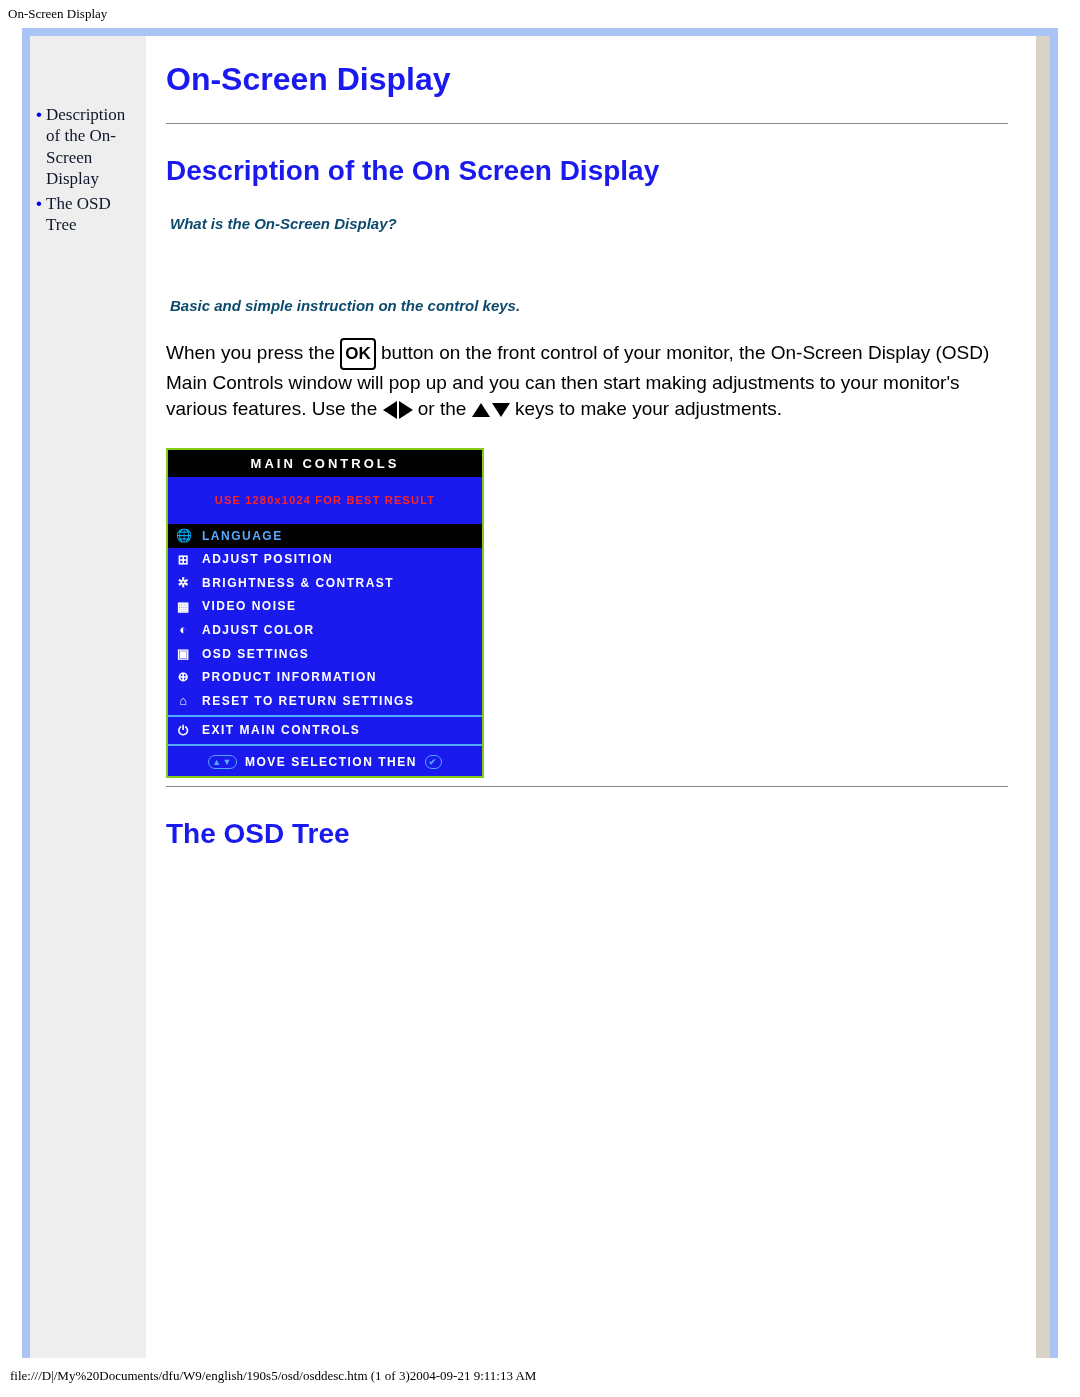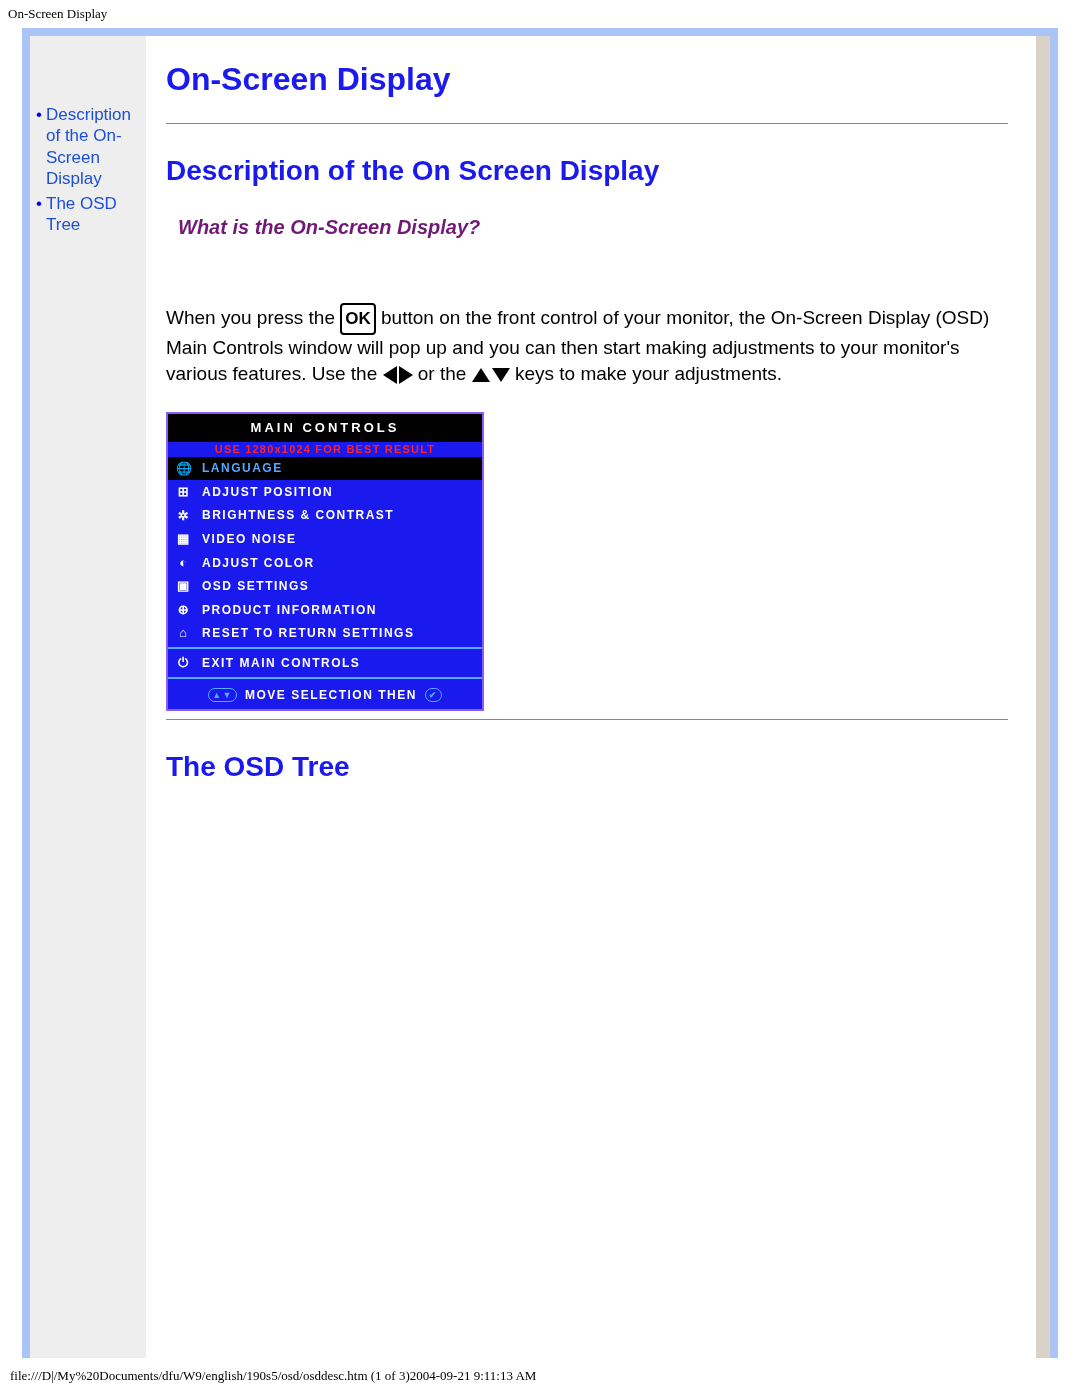--- a/index.html
+++ b/index.html
@@ -27,21 +27,21 @@
   }
   .sidebar {
     width: 116px;
     padding: 68px 6px 0 6px;
     font-size: 17px;
     color: #0000ee;
     line-height: 1.25;
   }
   .sidebar .bullet-row { display:flex; }
   .sidebar .bullet { width:10px; flex:none; }
-  .sidebar a { color:#1d4ed8; text-decoration:none; }
+  .sidebar a { color:#0f172a; text-decoration:none;font-family:Liberation Serif, serif; }
   .main {
     flex: 1;
     background: #ffffff;
     padding: 22px 28px 40px 20px;
     font-size: 19px;
     line-height: 1.35;
     color: #000;
     position: relative;
   }
   .right-scroll {
@@ -55,25 +55,25 @@
     margin: 0 0 22px 0;
   }
   hr { border:0; border-top:1px solid #888; margin: 8px 0 28px 0; }
   .section-h {
     font-size: 28px;
     font-weight: bold;
     color: #1a1aee;
     margin: 0 0 24px 0;
   }
   .sub-h {
-    font-size: 20px;
+    font-size: 15px;
     font-style: italic;
     font-weight: bold;
-    color: #701a75;
-    margin: 0 0 22px 12px;
+    color: #0c4a6e;
+    margin: 0 0 22px 4px;
   }
   p.body { margin: 0 0 26px 0; }
   .inline-icon {
     display:inline-flex; align-items:center; justify-content:center;
     vertical-align: middle;
   }
   .ok-box {
     border: 2px solid #000; border-radius:4px; padding:0 3px;
     font-weight:bold; font-size:17px; height:32px; line-height:18px;
   }
@@ -82,30 +82,30 @@
   .tri-right { border-top:9px solid transparent; border-bottom:9px solid transparent; border-left:14px solid #000; margin-left:1px;}
   .tri-up    { border-left:9px solid transparent; border-right:9px solid transparent; border-bottom:14px solid #000; margin-right:1px;}
   .tri-down  { border-left:9px solid transparent; border-right:9px solid transparent; border-top:14px solid #000; margin-left:1px;}
   .return-link {
     display:block; text-align:center; color:#ee6600; font-size:19px;
     margin: 30px 0 30px 0; letter-spacing:0.3px;
   }
   .osd-panel {
     width: 318px;
     background: #1a1aee;
-    border: 2px solid #8b5cf6;
+    border: 2px solid #84cc16;
     font-family: Arial, sans-serif;
     color:#fff;
     font-size:12px;
     letter-spacing:1.5px;
     font-weight:bold;
     margin-bottom: 0;
   }
   .osd-title { background:#000; text-align:center; padding:5px 0; font-size:13px; letter-spacing:3px; }
-  .osd-warn  { color:#ff2222; text-align:center; padding:0 0; font-size:11px; letter-spacing:1.2px;}
+  .osd-warn  { color:#ff2222; text-align:center; padding:16px 0; font-size:11px; letter-spacing:1.2px;}
   .osd-item  { display:flex; align-items:center; padding:3px 8px; gap:10px; }
   .osd-item.hi { background:#000; color:#55aaff; }
   .osd-sep   { height:2px; background:#55aaff; margin:2px 0; }
   .osd-ico   { width:16px; text-align:center; font-size:13px; }
   .osd-foot  { display:flex; align-items:center; justify-content:center; gap:8px; padding:6px 0; background:#1a1aee;}
   .osd-badge { display:inline-block; border:1px solid #55aaff; border-radius:8px; color:#55aaff; font-size:9px; padding:0 3px; }
   .footer-path {
     font-size: 13px;
     padding: 10px 10px;
     font-family: "Times New Roman", serif;
@@ -132,20 +132,21 @@
 
     <div class="main">
       <h1 class="page-title">On-Screen Display</h1>
       <hr>
 
       <div class="section-h">Description of the On Screen Display</div>
       <div class="sub-h">What is the On-Screen Display?</div>
 
       <div style="height:40px;"></div>
 
+      <div class="sub-h">Basic and simple instruction on the control keys.</div>
 
       <p class="body">
         <span>When you press the </span>
         <span class="inline-icon ok-box">OK</span>
         <span> button on the front control of your monitor, the On-Screen Display (OSD) Main Controls window will pop up and you can then start making adjustments to your monitor's various features. Use the </span>
         <span class="inline-icon">
           <span class="tri tri-left"></span>
             <span class="tri tri-right"></span>
         </span>
         <span> or the </span>

